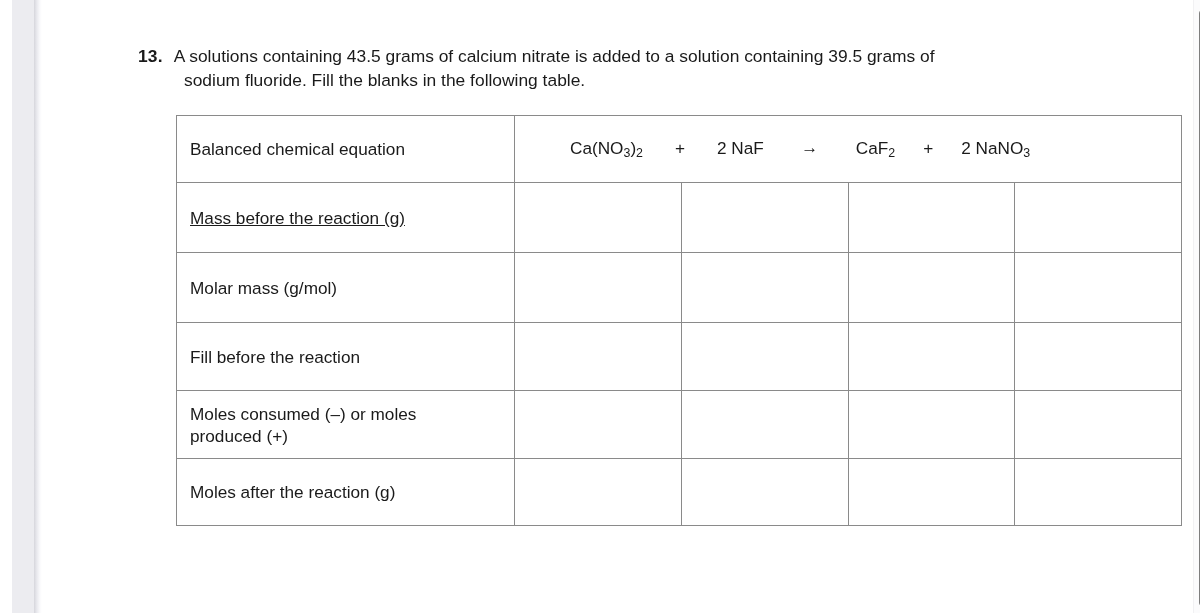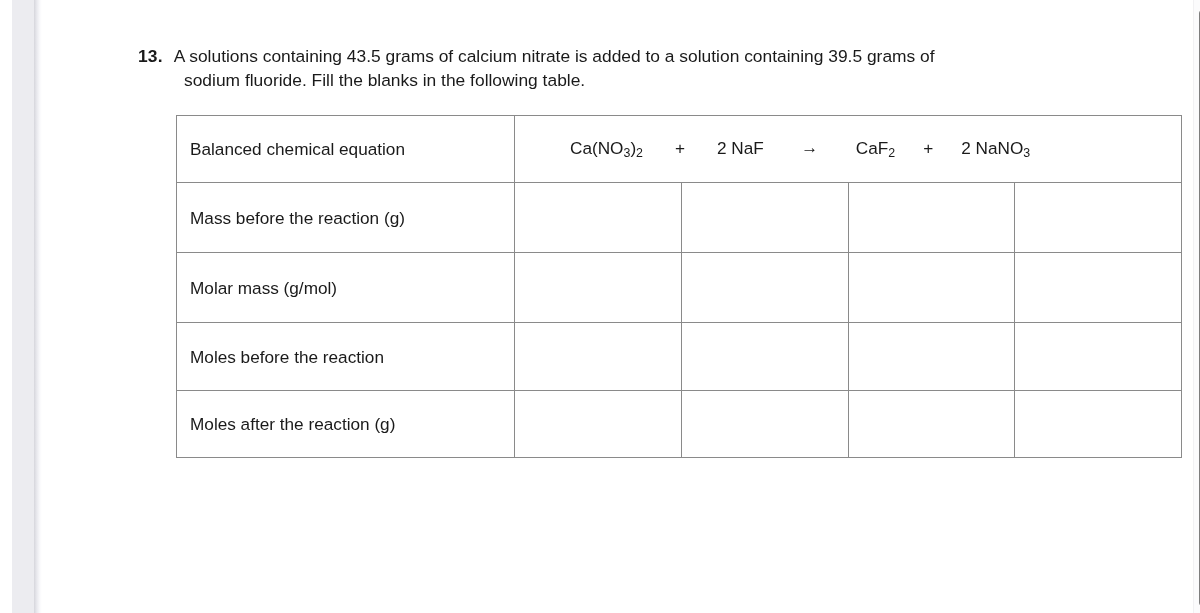--- a/index.html
+++ b/index.html
@@ -96,21 +96,21 @@
     line-height: 22px;
     vertical-align: middle;
     background: #ffffff;
   }
   td.row-label { width: 324px; }
   td.data-cell { width: 180px; }
   td.data-cell-last { width: 162px; }
   td.equation-cell { padding: 0 0 0 0; }
 
   tr.r-equation td { height: 66px; }
-  tr.r-mass-before td { height: 69px; }
+  tr.r-mass-before td { height: 69px; text-decoration: underline; }
   tr.r-molar-mass td { height: 69px; }
   tr.r-moles-before td { height: 67px; }
   tr.r-moles-delta td { height: 67px; }
   tr.r-moles-after td { height: 69px; }
   tr.r-mass-after td { height: 66px; }
 
   
   #equation {
     display: flex;
     font-size: 17.2px;
@@ -175,27 +175,37 @@
 
         <tr class="r-molar-mass">
           <td class="row-label">Molar mass (g/mol)</td>
           <td class="data-cell"></td>
           <td class="data-cell"></td>
           <td class="data-cell"></td>
           <td class="data-cell-last"></td>
         </tr>
 
         <tr class="r-moles-before">
-          <td class="row-label">Moles before the reaction</td>
-          <td class="data-cell"></td>
-          <td class="data-cell"></td>
-          <td class="data-cell"></td>
-          <td class="data-cell-last"></td>
-        </tr>
-
+          <td class="row-label">Fill before the reaction</td>
+          <td class="data-cell"></td>
+          <td class="data-cell"></td>
+          <td class="data-cell"></td>
+          <td class="data-cell-last"></td>
+        </tr>
+
+        <tr class="r-moles-delta">
+          <td class="row-label">
+              <div>Moles consumed (–) or moles</div>
+              <div>produced (+)</div>
+            </td>
+          <td class="data-cell"></td>
+          <td class="data-cell"></td>
+          <td class="data-cell"></td>
+          <td class="data-cell-last"></td>
+        </tr>
 
 
         <tr class="r-mass-after">
           <td class="row-label">Moles after the reaction (g)</td>
           <td class="data-cell"></td>
           <td class="data-cell"></td>
           <td class="data-cell"></td>
           <td class="data-cell-last"></td>
         </tr>
 

